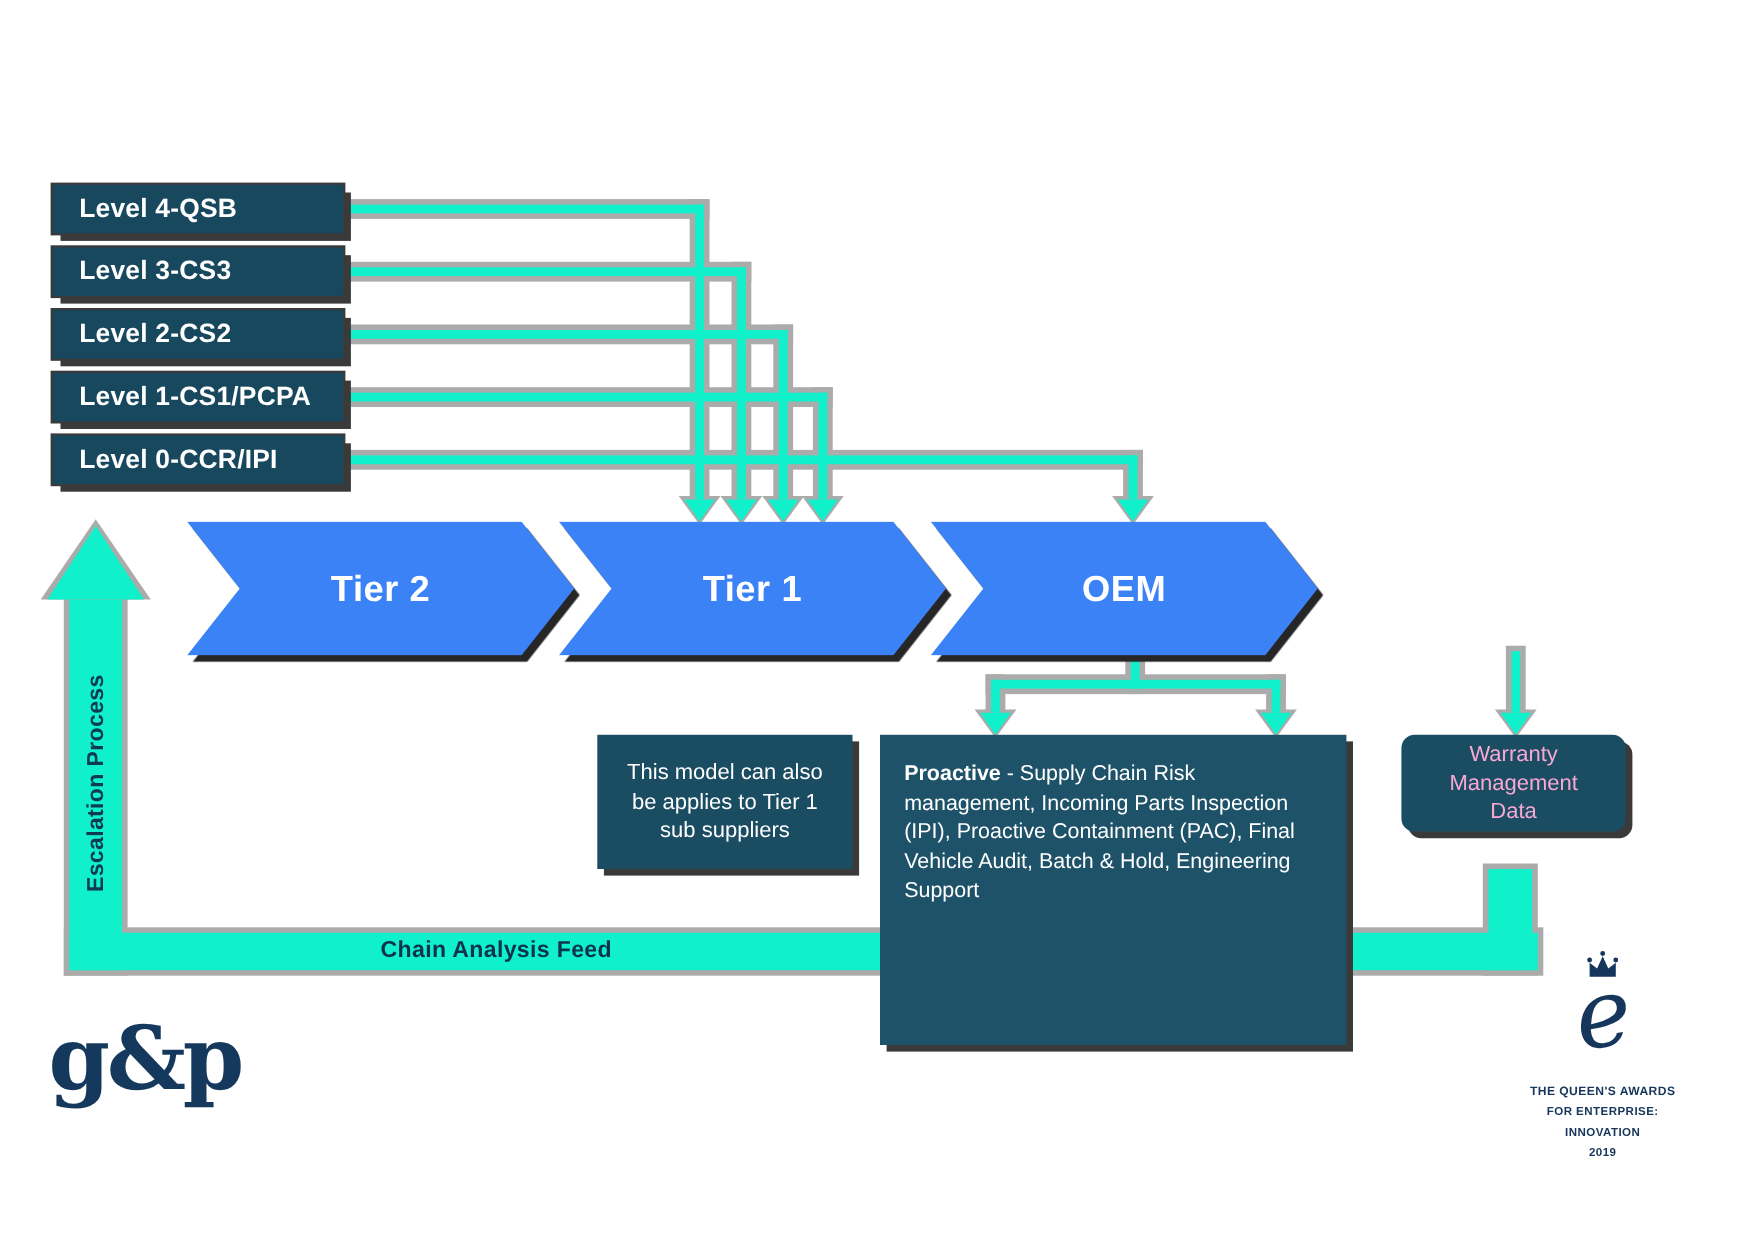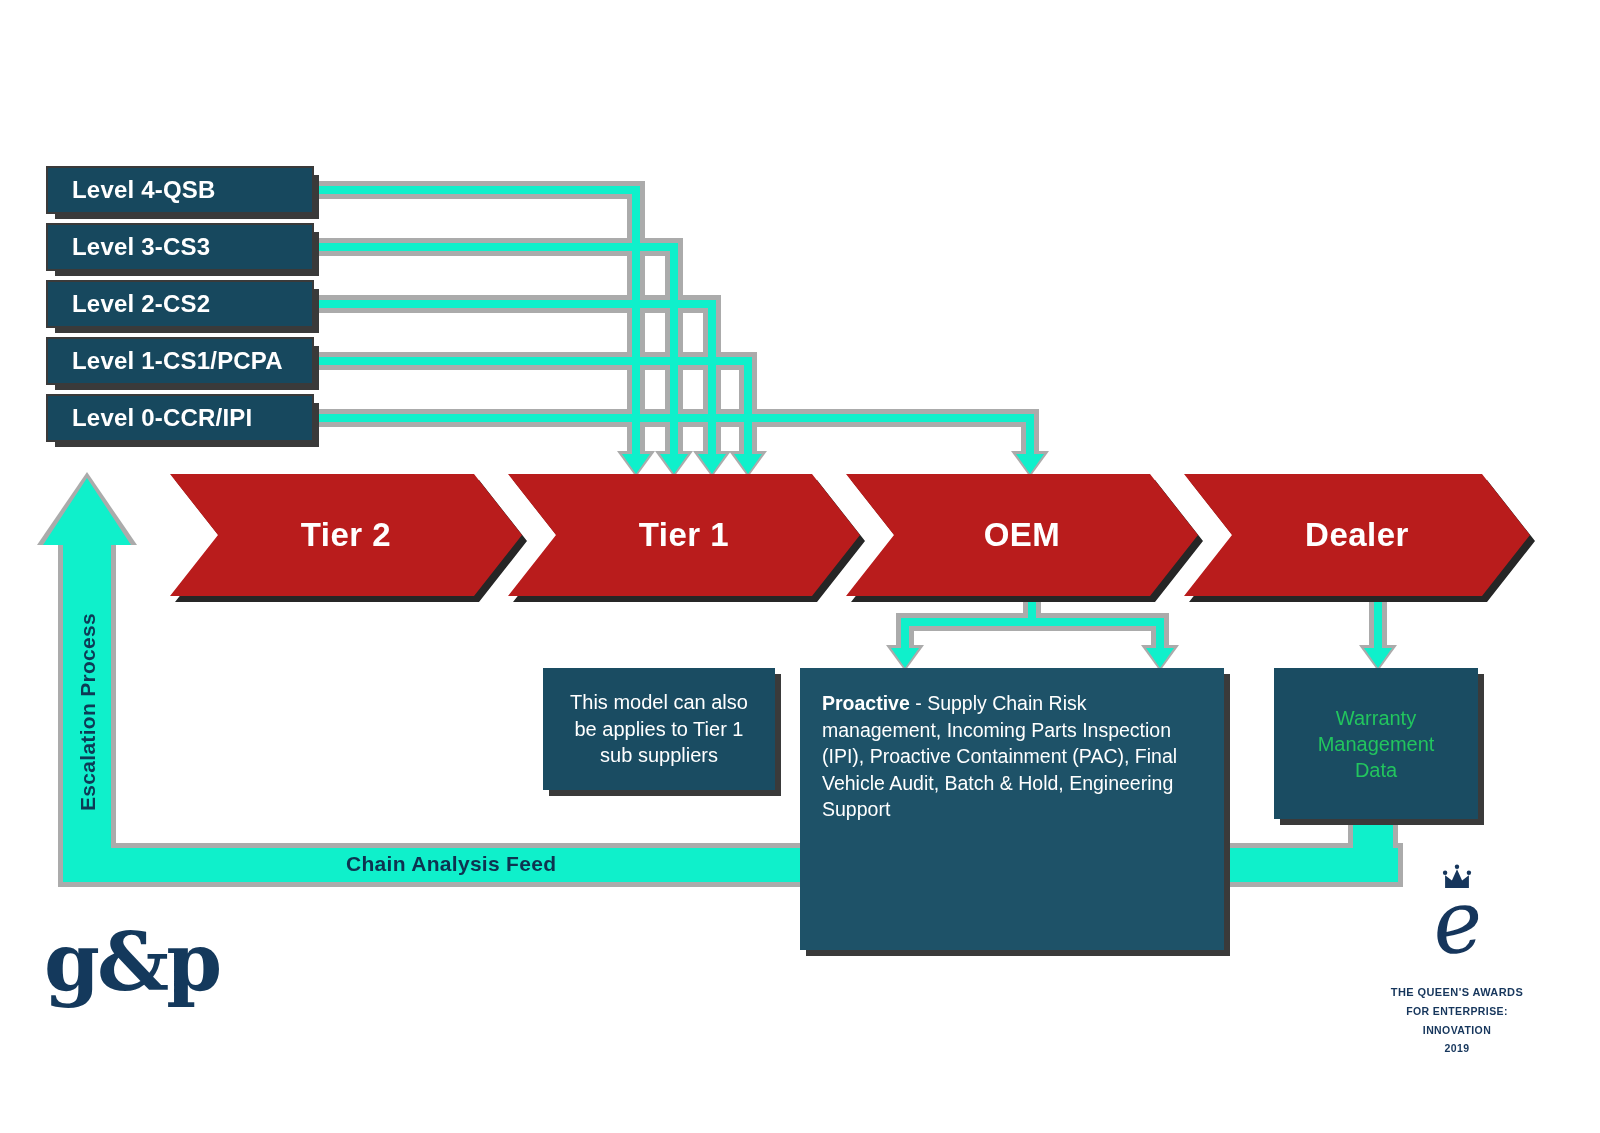--- a/index.html
+++ b/index.html
@@ -20,21 +20,21 @@
     display:flex;align-items:center;padding-left:24px;box-sizing:border-box;
     font-size:24px;font-weight:700;letter-spacing:.2px;
     box-shadow:0 0 0 2px #3A3A3A, 7px 7px 0 #3A3A3A;
   }
   
   .chevwrap{
     position:absolute;top:474px;height:122px;
     filter:drop-shadow(5px 6px 0 #262626);
   }
   .chev{
-    width:100%;height:100%;background:#b91c1c;
+    width:100%;height:100%;background:#3b82f6;
     clip-path:polygon(0 0, calc(100% - 48px) 0, 100% 50%, calc(100% - 48px) 100%, 0 100%, 48px 50%);
     display:flex;align-items:center;justify-content:center;
     color:#ffffff;font-size:33px;font-weight:700;letter-spacing:.5px;
   }
   
   .esc-tri{position:absolute;width:0;height:0;}
   .esc-tri.g{left:37px;top:472px;border-left:50px solid transparent;border-right:50px solid transparent;border-bottom:73px solid #ABABAB;}
   .esc-tri.t{left:43px;top:478px;border-left:44px solid transparent;border-right:44px solid transparent;border-bottom:67px solid #0FF0CB;}
   .esc-label{
     position:absolute;left:88px;top:712px;transform:translate(-50%,-50%) rotate(-90deg);
@@ -53,24 +53,24 @@
   }
   .oem-box{
     position:absolute;left:800px;top:668px;width:424px;height:282px;
     background:#1E5268;color:#ffffff;box-shadow:6px 6px 0 #3A3A3A;
     box-sizing:border-box;padding:22px 22px 0 22px;
     font-size:19.5px;line-height:1.36;z-index:3;
   }
   .oem-box p{margin:0 0 20px 0;}
   .oem-box .b{font-weight:700;}
   .warr-box{
-    position:absolute;left:1274px;top:668px;width:204px;height:151px;
-    background:#1A4C62;color:#22c55e;box-shadow:6px 6px 0 #3A3A3A;
+    position:absolute;left:1274px;top:668px;width:204px;height:88px;
+    background:#1A4C62;color:#f9a8d4;box-shadow:6px 6px 0 #3A3A3A;
     display:flex;flex-direction:column;align-items:center;justify-content:center;
-    font-size:20px;line-height:1.3;text-align:center;z-index:3;
+    font-size:20px;line-height:1.3;text-align:center;z-index:3;border-radius:12px;
   }
   
   .gp-logo{
     position:absolute;left:44px;top:922px;
     font-family:"DejaVu Serif", serif;font-weight:700;font-size:80px;line-height:1;
     color:#14395C;letter-spacing:-3px;
   }
   .qa-logo{
     position:absolute;left:1380px;top:864px;width:154px;
     display:flex;flex-direction:column;align-items:center;color:#16365C;
@@ -171,25 +171,20 @@
   <div class="chevwrap" style="left:508px;width:352px">
       <div class="chev">
         <span>Tier 1</span>
       </div>
     </div>
   <div class="chevwrap" style="left:846px;width:352px">
       <div class="chev">
         <span>OEM</span>
       </div>
     </div>
-  <div class="chevwrap" style="left:1184px;width:346px">
-      <div class="chev">
-        <span>Dealer</span>
-      </div>
-    </div>
 
   <div class="esc-label">Escalation Process</div>
   <div class="qtrak-label">Chain Analysis Feed</div>
 
   <div class="note-box">
     <div>This model can also</div>
     <div>be applies to Tier 1</div>
     <div>sub suppliers</div>
   </div>
 

